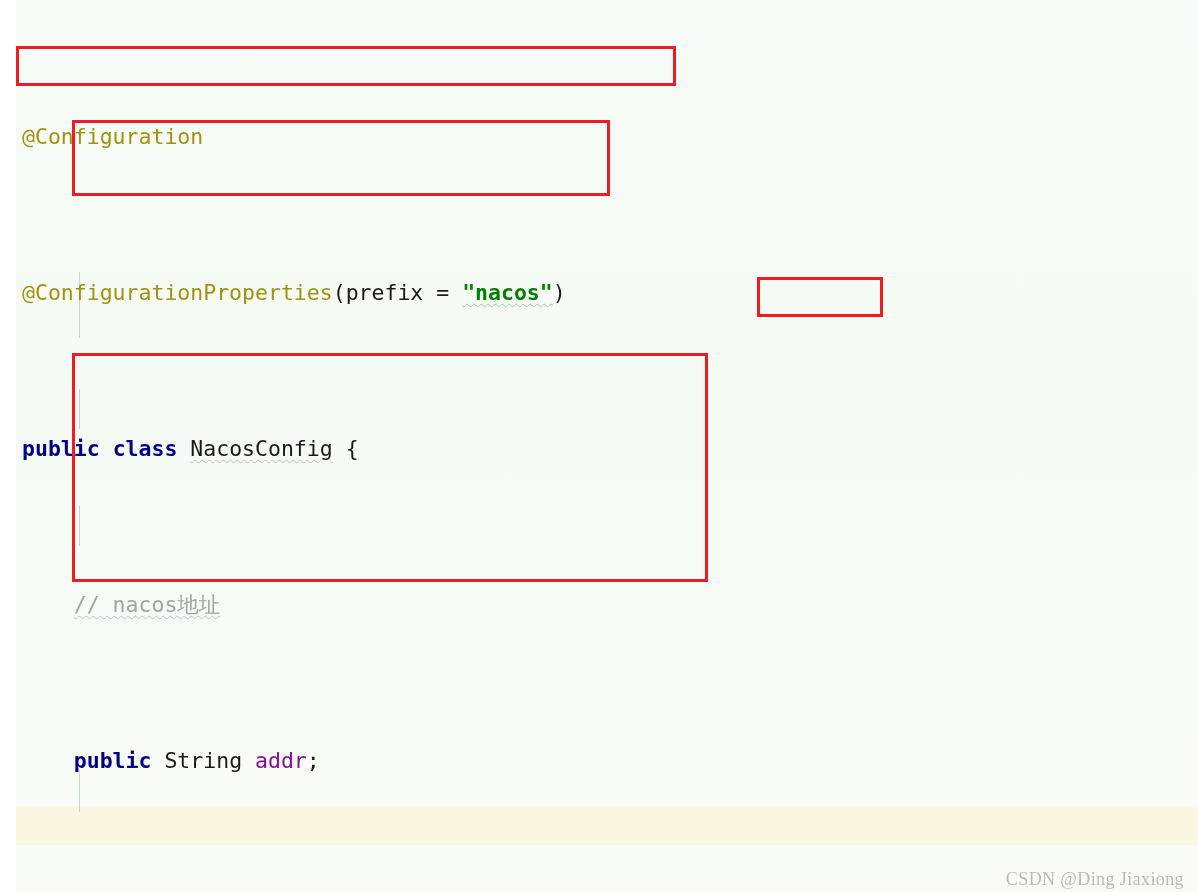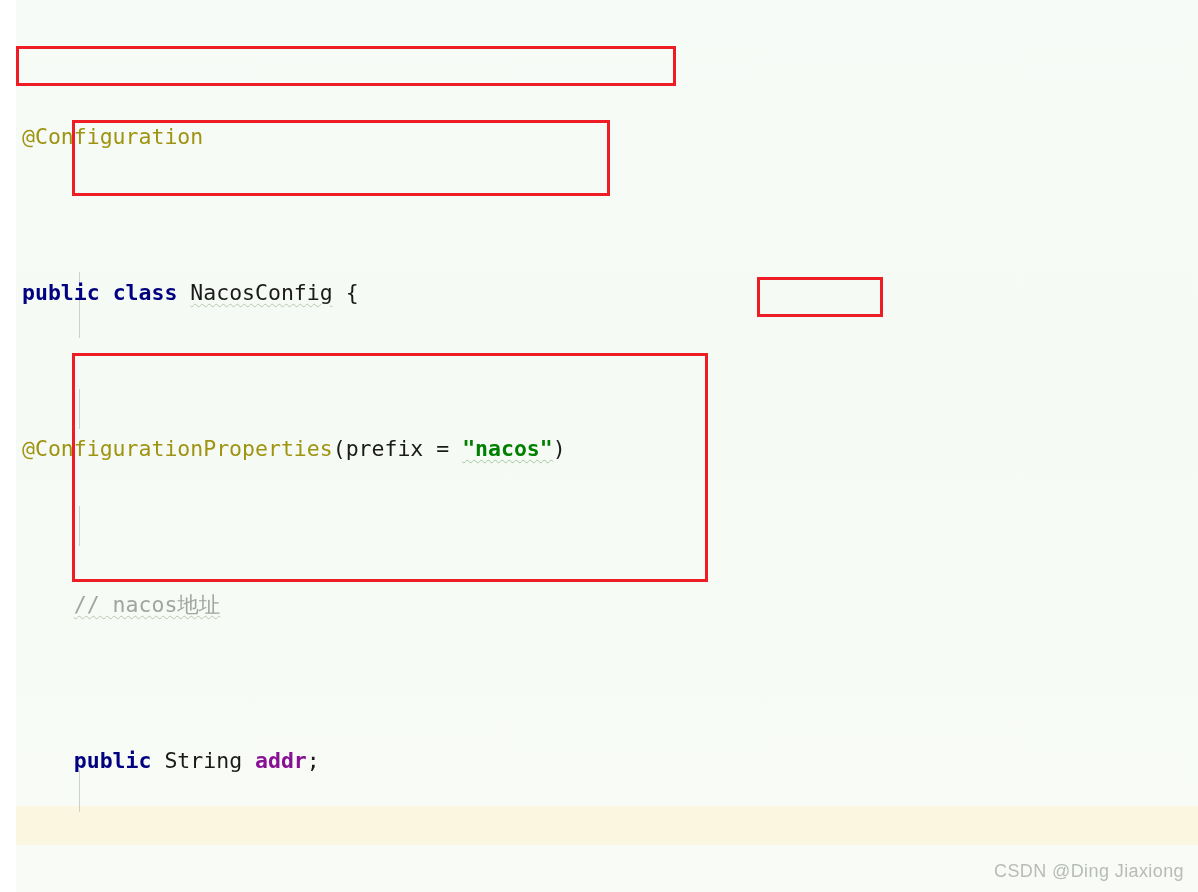--- a/index.html
+++ b/index.html
@@ -35,21 +35,21 @@
     position:relative;
     height:39px;
     padding-left:22px;
     white-space:pre;
     box-sizing:border-box;
   }
   
   .kw   {color:#000080;font-weight:bold;}
   .ann  {color:#9e9412;}
   .str  {color:#008000;font-weight:bold;}
-  .fld  {color:#871094;font-weight:bold;text-align:right;}
+  .fld  {color:#871094;font-weight:normal;text-align:right;}
   .cmt  {color:#a0a5a0;}
   .pl   {color:#1a1a1a;}
   
   .wavy{
     text-decoration:underline;
     text-decoration-style:wavy;
     text-decoration-color:#b9c6b4;
     text-decoration-thickness:1px;
     text-underline-offset:3px;
   }
@@ -73,23 +73,23 @@
   
   .redbox{
     position:absolute;
     border:3px solid #ee1c25;
     z-index:5;
     pointer-events:none;
     box-sizing:border-box;
   }
   #watermark{
     position:absolute;
-    right:14px;bottom:10px;
+    right:14px;bottom:2px;
     color:#b8bcb8;
-    font-family:Liberation Sans, sans-serif;
+    font-family:Liberation Serif, serif;
     font-size:18px;
     letter-spacing:.4px;
     z-index:7;
   }
 </style>
 </head>
 <body>
 
 <div id="editor">
 
@@ -99,23 +99,23 @@
   <div class="guide" style="left:79px;top:389px;height:40px;"></div>
   <div class="guide" style="left:79px;top:506px;height:40px;"></div>
   <div class="guide" style="left:79px;top:770px;height:42px;"></div>
 
   <div id="gutter"></div>
 
   <div id="code">
 
     <div class="ln"><span class="ann">@Configuration</span></div>
 
+    <div class="ln"><span class="ann">@ConfigurationProperties</span><span class="pl">(</span><span class="pl">prefix</span><span class="pl"> = </span><span class="str wavy-g">"nacos"</span><span class="pl">)</span></div>
+
     <div class="ln"><span class="kw">public</span> <span class="kw">class</span> <span class="pl wavy">NacosConfig</span> <span class="pl">{</span></div>
-
-    <div class="ln"><span class="ann">@ConfigurationProperties</span><span class="pl">(</span><span class="pl">prefix</span><span class="pl"> = </span><span class="str wavy-g">"nacos"</span><span class="pl">)</span></div>
 
     <div class="ln">    <span class="cmt wavy">// nacos地址</span></div>
 
     <div class="ln">    <span class="kw">public</span> <span class="pl">String</span> <span class="fld">addr</span><span class="pl">;</span></div>
 
     
 
     
 
     

